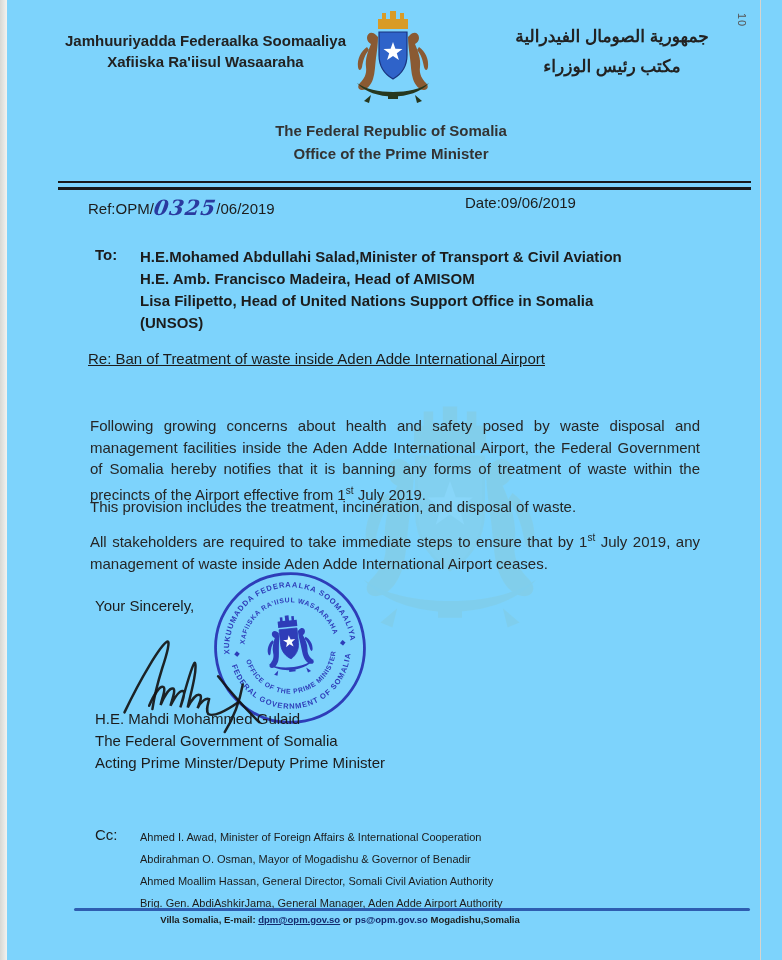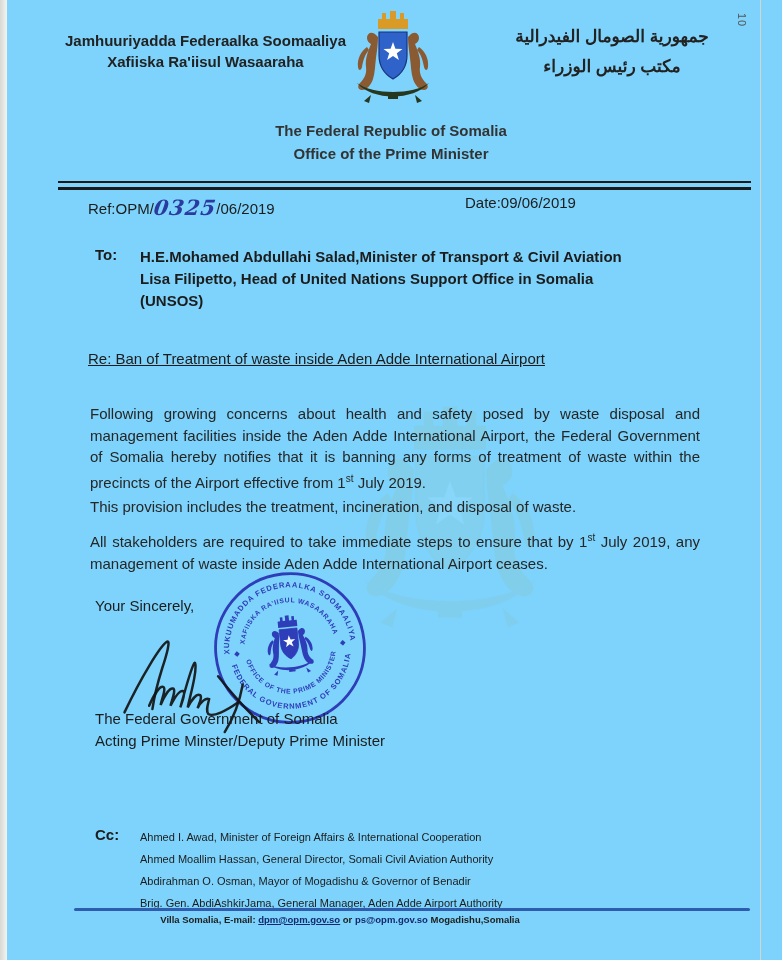--- a/index.html
+++ b/index.html
@@ -44,21 +44,21 @@
     font-size:15px; line-height:22px; }
   .to-lines div { white-space:nowrap; }
 
   
   .re-line { position:absolute; left:88px; top:350px; font-weight:normal; font-size:15px;
     text-decoration:underline; white-space:nowrap; }
 
   
   .para { position:absolute; left:90px; width:610px; font-size:15px; line-height:21.5px;
     text-align:justify; color:#262626; z-index:2; }
-  .p1 { top:403px; }
+  .p1 { top:415px; }
   .p2 { top:496px; text-align:left; }
   .p3 { top:527px; }
   sup { font-size:10px; }
 
   .salutation { position:absolute; left:95px; top:597px; font-size:15px; z-index:2; }
 
   
   .watermark { position:absolute; left:330px; top:392px; width:240px; height:250px;
     opacity:0.09; z-index:1;
     --em-crown:#b0a84e; --em-shield:#b9bd7e; --em-outline:#a8ad68; --em-star:#f6f4e2;
@@ -77,21 +77,21 @@
   .stamp-sep { fill:#2a35b5; font-size:9px; }
 
   
   .signature { position:absolute; left:92px; top:622px; width:235px; height:115px; z-index:4; }
   .signature path { stroke:#141414; stroke-width:3; fill:none; stroke-linecap:round; opacity:0.92; }
 
   
   .sender { position:absolute; left:95px; top:708px; font-size:15px; line-height:22px; z-index:4; }
 
   
-  .cc-label { position:absolute; left:95px; top:826px; font-weight:bold; font-size:15px; }
+  .cc-label { position:absolute; left:95px; top:826px; font-weight:normal; font-size:15px; }
   .cc-lines { position:absolute; left:140px; top:826px; width:600px; font-size:11px; line-height:22px; }
   .cc-lines div { white-space:nowrap; }
 
   
   .footer-text { position:absolute; left:0; top:914px; width:680px; text-align:center;
     font-size:9.5px; font-weight:bold; color:#1d1d1d; }
   .footer-text .email1 { color:#152a6e; text-decoration:underline; }
   .footer-text .email2 { color:#152a6e; }
 </style>
 </head>
@@ -153,20 +153,21 @@
   <div class="ref-row">
     <div class="ref-left">
       <span>Ref:OPM/</span><span class="ref-hand">0325</span><span>/06/2019</span>
     </div>
     <div class="date">Date:09/06/2019</div>
   </div>
 
   <div class="to-label">To:</div>
   <div class="to-lines">
     <div>H.E.Mohamed Abdullahi Salad,Minister of Transport &amp; Civil Aviation</div>
+    <div>H.E. Amb. Francisco Madeira, Head of AMISOM</div>
     <div>Lisa Filipetto, Head of United Nations Support Office in Somalia</div>
     <div>(UNSOS)</div>
   </div>
 
   <div class="re-line">Re: Ban of Treatment of waste inside Aden Adde International Airport</div>
 
   <div class="watermark">
     <svg viewBox="0 0 100 100" width="240" height="250">
         <use href="#somali-emblem"></use>
       </svg>
@@ -210,29 +211,30 @@
   </div>
 
   <svg class="signature" viewBox="0 0 235 140">
     <path d="M14,110 C34,68 58,28 66,24 C70,22 66,38 60,56 C55,72 50,92 48,106"></path>
     <path d="M44,102 C50,88 57,78 61,79 C65,80 60,92 58,101 C63,89 69,80 73,81 C77,82 72,94 70,102 C75,92 81,83 85,84 C89,85 84,98 82,104 C88,82 95,56 99,50 C101,48 101,58 99,68 C97,80 93,94 91,104 C96,94 102,87 106,89 C109,91 105,99 103,105 C107,97 113,92 117,94 C115,102 113,108 116,112 C122,116 138,108 152,98"></path>
     <path d="M128,66 C142,84 160,104 178,122"></path>
     <path d="M158,76 C154,98 146,118 136,134"></path>
   </svg>
 
   <div class="sender">
+    <div>H.E. Mahdi Mohammed Gulaid</div>
     <div>The Federal Government of Somalia</div>
     <div>Acting Prime Minster/Deputy Prime Minister</div>
   </div>
 
   <div class="cc-label">Cc:</div>
   <div class="cc-lines">
     <div>Ahmed I. Awad, Minister of Foreign Affairs &amp; International Cooperation</div>
+    <div>Abdirahman O. Osman, Mayor of Mogadishu &amp; Governor of Benadir</div>
     <div>Ahmed Moallim Hassan, General Director, Somali Civil Aviation Authority</div>
-    <div>Abdirahman O. Osman, Mayor of Mogadishu &amp; Governor of Benadir</div>
     <div>Brig. Gen. AbdiAshkirJama, General Manager, Aden Adde Airport Authority</div>
   </div>
 
   <div class="footer-rule"></div>
   <div class="footer-text">
     <span>Villa Somalia, E-mail: </span><span class="email1">dpm@opm.gov.so</span><span> or </span><span class="email2">ps@opm.gov.so</span><span>  Mogadishu,Somalia</span>
   </div>
 </div>
 
 </body></html>

